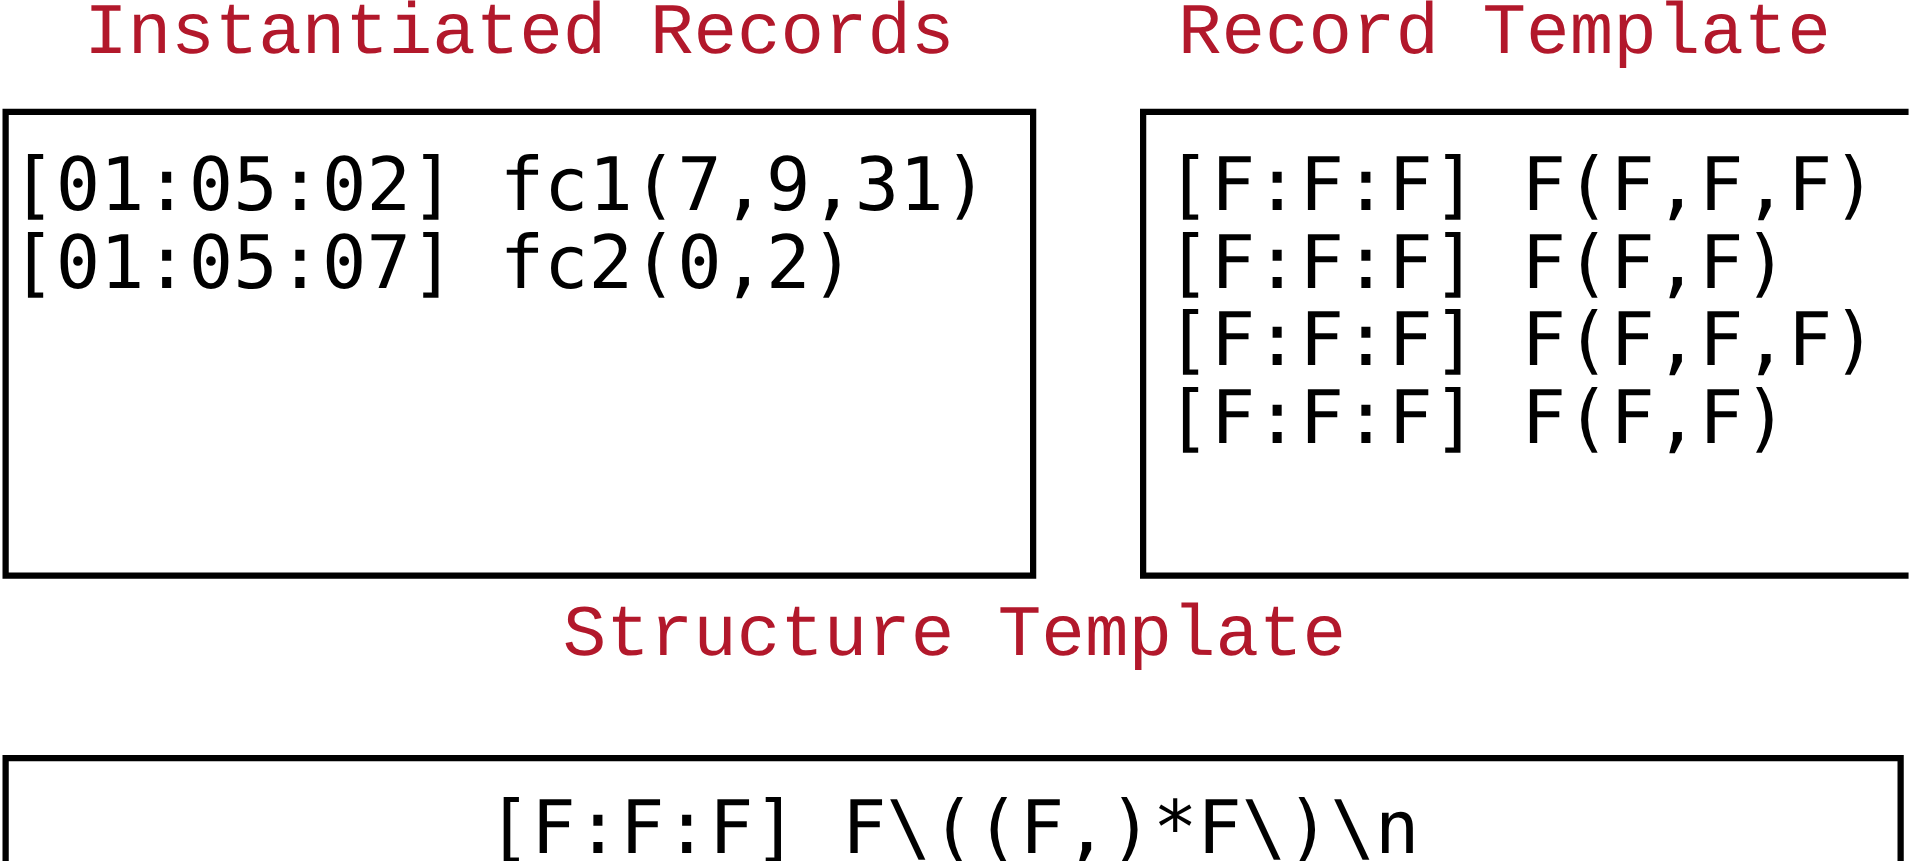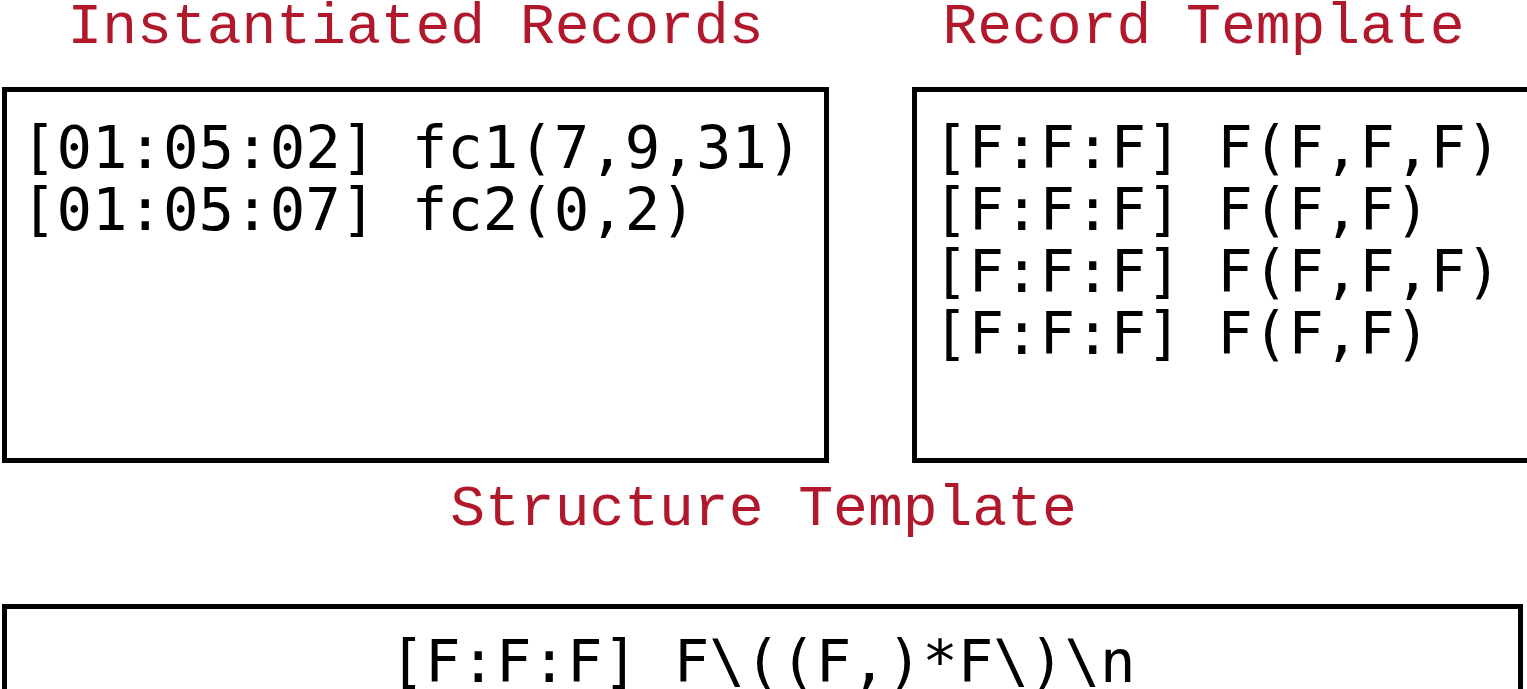--- a/index.html
+++ b/index.html
@@ -30,21 +30,21 @@
 
   .box {
     position: absolute;
     border: 5px solid var(--border-color, #000000);
     background: #ffffff;
     box-sizing: border-box;
   }
   .box-left {
     left: 2px; top: 87px;
     width: 827px; height: 376px;
-    padding: 25px 8px 0 14px;
+    padding: 25px 8px 0 2px;
   }
   .box-right {
     left: 912px; top: 87px;
     width: 628px; height: 376px;
     padding: 25px 16px 0 16px;
   }
   .box-bottom {
     left: 2px; top: 604px;
     width: 1521px; height: 116px;
     display: flex;

